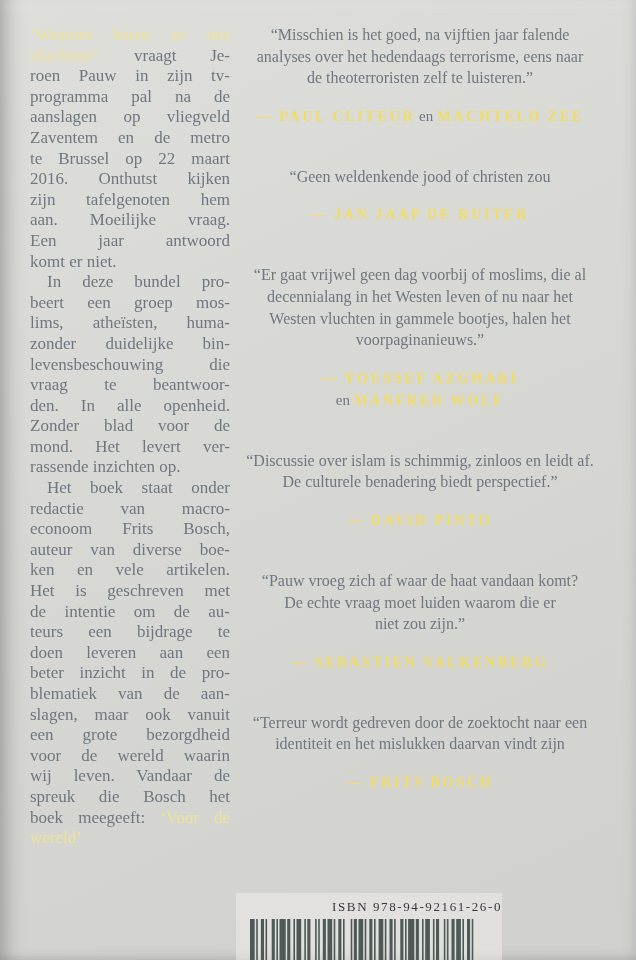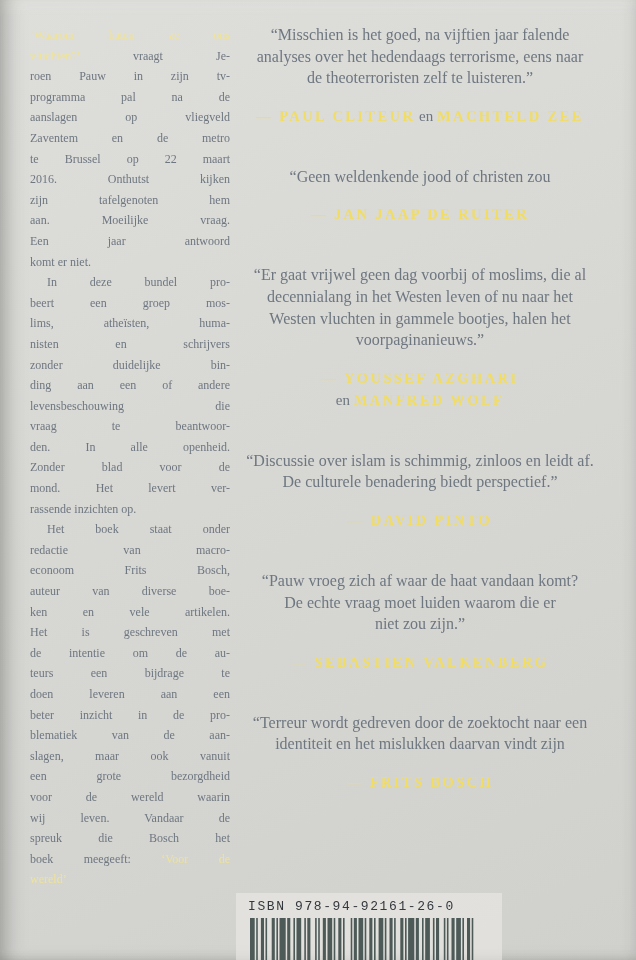--- a/index.html
+++ b/index.html
@@ -22,21 +22,21 @@
       inset -7px 0 14px -7px rgba(110,110,106,.28),
       inset 0 10px 16px -10px rgba(255,255,254,.85),
       inset 0 -6px 10px -6px rgba(120,120,116,.25);
     font-family:"Liberation Serif","DejaVu Serif",serif;
   }
 
   
   .blurb{
     position:absolute;left:30px;top:25px;width:200px;
     color:var(--body);
-    font-size:12px;line-height:20.6px;
+    font-size:17px;line-height:20.6px;
   }
   .blurb .line{text-align:justify;text-align-last:justify;white-space:normal;}
   .blurb .lastline{text-align-last:left;}
   .blurb .indent .firstline{padding-left:17px;}
   .blurb .hl{color:var(--hl);}
 
   
   .quotes{
     position:absolute;left:222px;top:24px;width:396px;
     color:var(--body);
@@ -59,24 +59,25 @@
 
   
   .isbn-area{
     position:absolute;left:236px;top:893px;
     width:266px;height:80px;
     background:rgba(238,237,234,.55);
     padding:6px 0 0 12px;
     box-sizing:border-box;
   }
   .isbn-label{
-    font-family:Liberation Mono, monospace;
+    font-family:Liberation Serif, serif;
     font-size:13px;
     letter-spacing:1.6px;
     color:var(--isbn);
+    text-align:right;
   }
   .barcode{display:block;margin-top:4px;}
 </style>
 </head>
 <body>
 
 <div class="page">
 
   <div class="blurb" id="blurb">
       <div class="para">
@@ -90,23 +91,21 @@
         <div class="line"><span>2016. Onthutst kijken</span></div>
         <div class="line"><span>zijn tafelgenoten hem</span></div>
         <div class="line"><span>aan. Moeilijke vraag.</span></div>
         <div class="line"><span>Een jaar antwoord</span></div>
         <div class="line lastline"><span>komt er niet.</span></div>
       </div>
       <div class="para indent">
         <div class="line firstline"><span>In deze bundel pro-</span></div>
         <div class="line"><span>beert een groep mos-</span></div>
         <div class="line"><span>lims, atheïsten, huma-</span></div>
-        <div class="line"><span>nisten en schrijvers</span></div>
         <div class="line"><span>zonder duidelijke bin-</span></div>
-        <div class="line"><span>ding aan een of andere</span></div>
         <div class="line"><span>levensbeschouwing die</span></div>
         <div class="line"><span>vraag te beantwoor-</span></div>
         <div class="line"><span>den. In alle openheid.</span></div>
         <div class="line"><span>Zonder blad voor de</span></div>
         <div class="line"><span>mond. Het levert ver-</span></div>
         <div class="line lastline"><span>rassende inzichten op.</span></div>
       </div>
       <div class="para indent">
         <div class="line firstline"><span>Het boek staat onder</span></div>
         <div class="line"><span>redactie van macro-</span></div>

